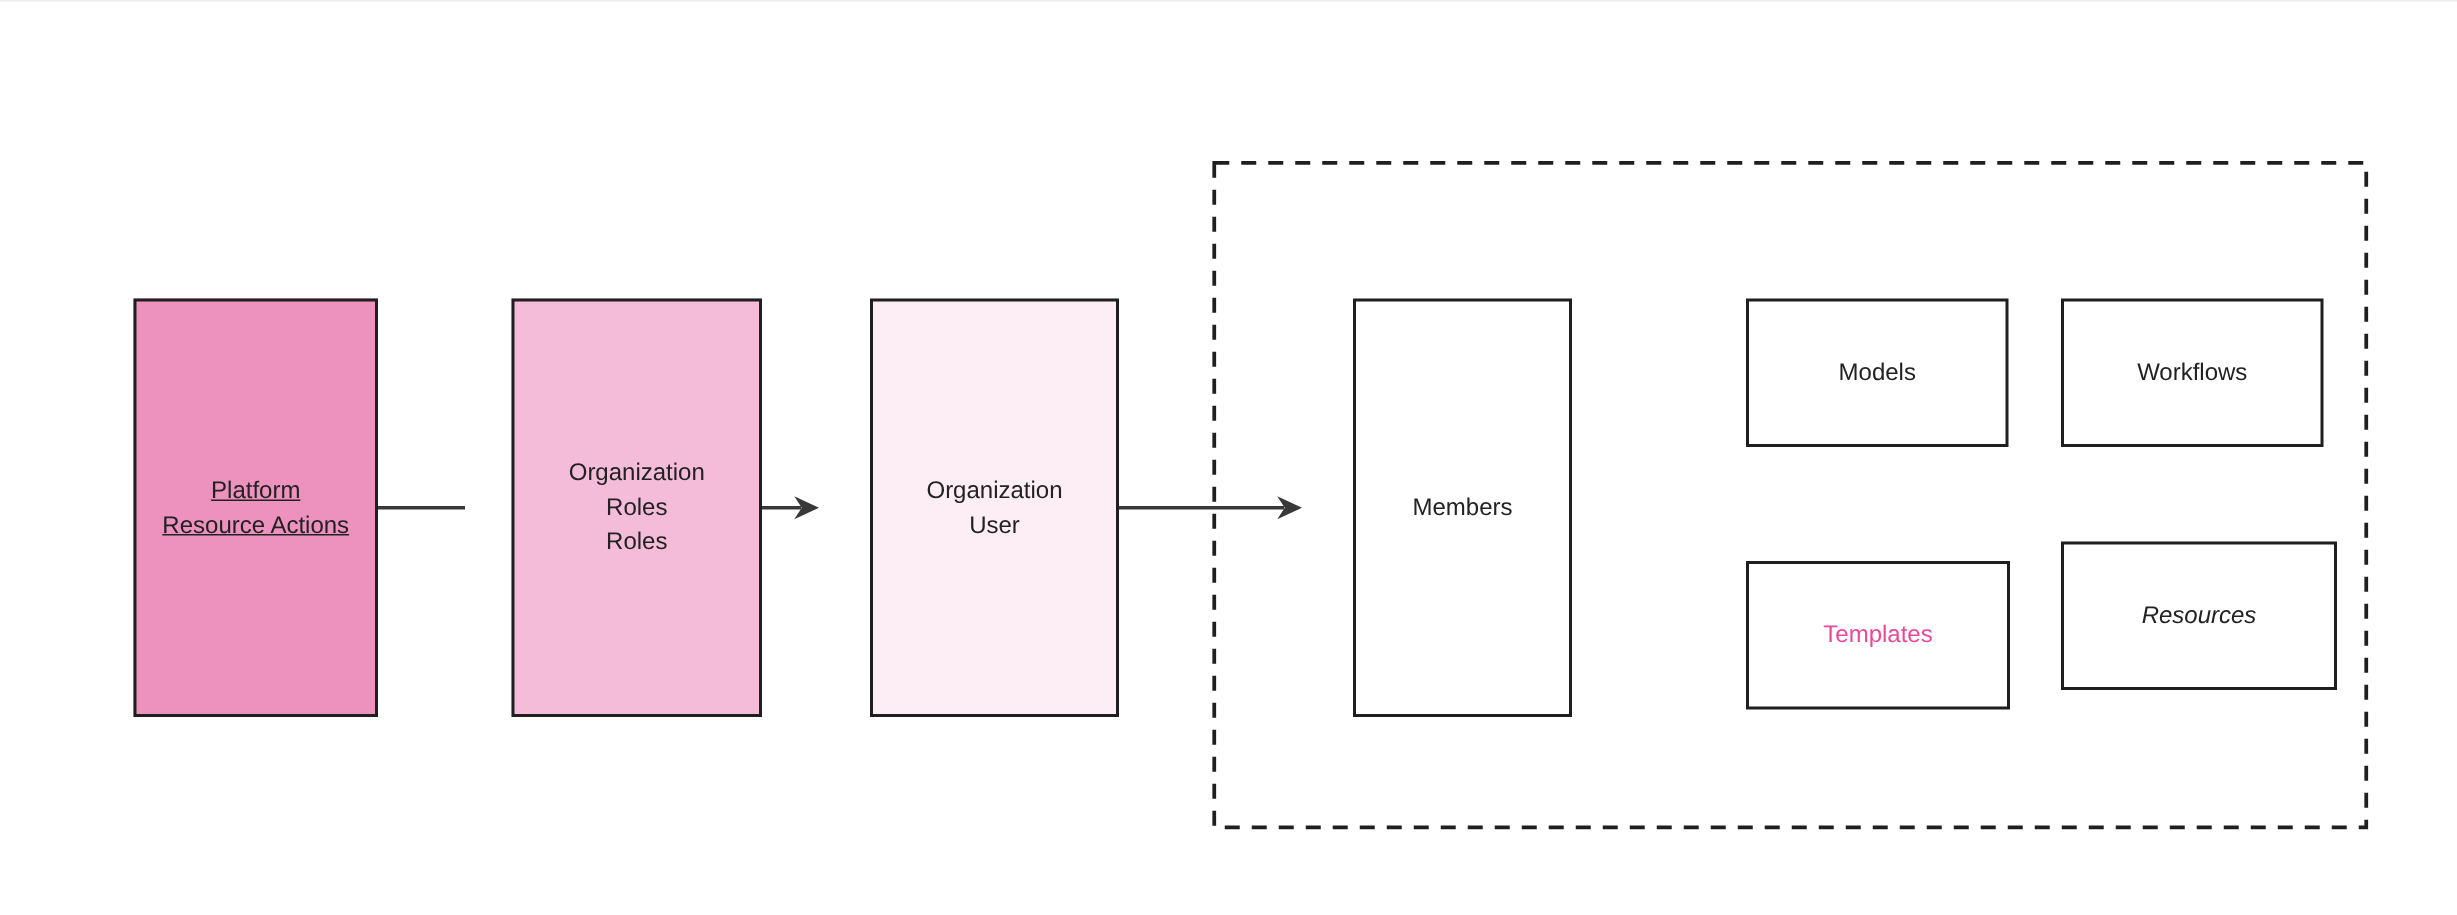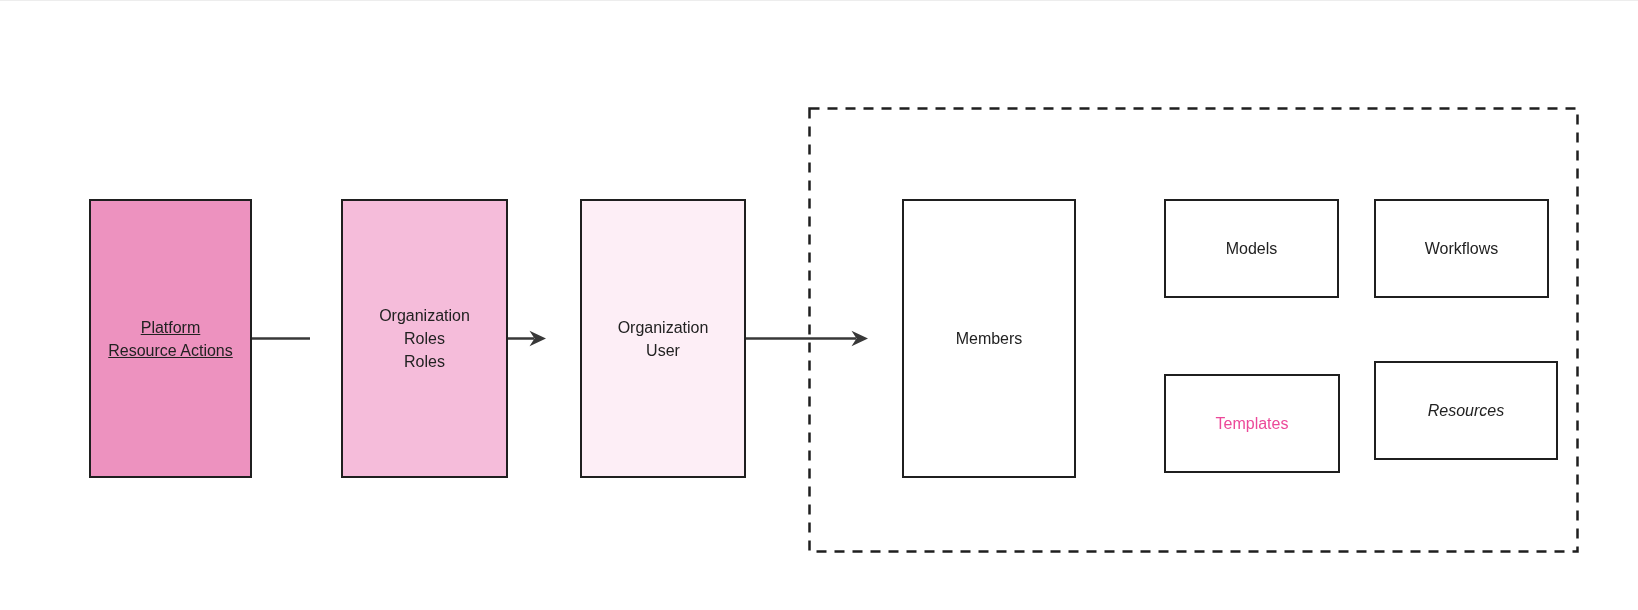--- a/index.html
+++ b/index.html
@@ -86,21 +86,21 @@
     <div class="lbl-line">Organization</div>
     <div class="lbl-line">Roles</div>
     <div class="lbl-line">Roles</div>
   </div>
 
   <div class="node" style="left: 549px; top: 198px; width: 166px; height: 279px; background-color: rgb(253, 238, 246); border-color: rgb(31, 31, 31); color: rgb(34, 34, 34);">
     <div class="lbl-line">Organization</div>
     <div class="lbl-line">User</div>
   </div>
 
-  <div class="node" style="left: 871px; top: 198px; width: 174px; height: 279px; background-color: rgb(255, 255, 255); border-color: rgb(31, 31, 31); color: rgb(34, 34, 34);">
+  <div class="node" style="left: 871px; top: 198px; width: 146px; height: 279px; background-color: rgb(255, 255, 255); border-color: rgb(31, 31, 31); color: rgb(34, 34, 34);">
     <div class="lbl-line">Members</div>
   </div>
 
   <div class="node" style="left: 1133px; top: 198px; width: 175px; height: 99px; background-color: rgb(255, 255, 255); border-color: rgb(31, 31, 31); color: rgb(34, 34, 34);">
     <div class="lbl-line">Models</div>
   </div>
 
   <div class="node" style="left: 1343px; top: 198px; width: 175px; height: 99px; background-color: rgb(255, 255, 255); border-color: rgb(31, 31, 31); color: rgb(34, 34, 34);">
     <div class="lbl-line">Workflows</div>
   </div>

